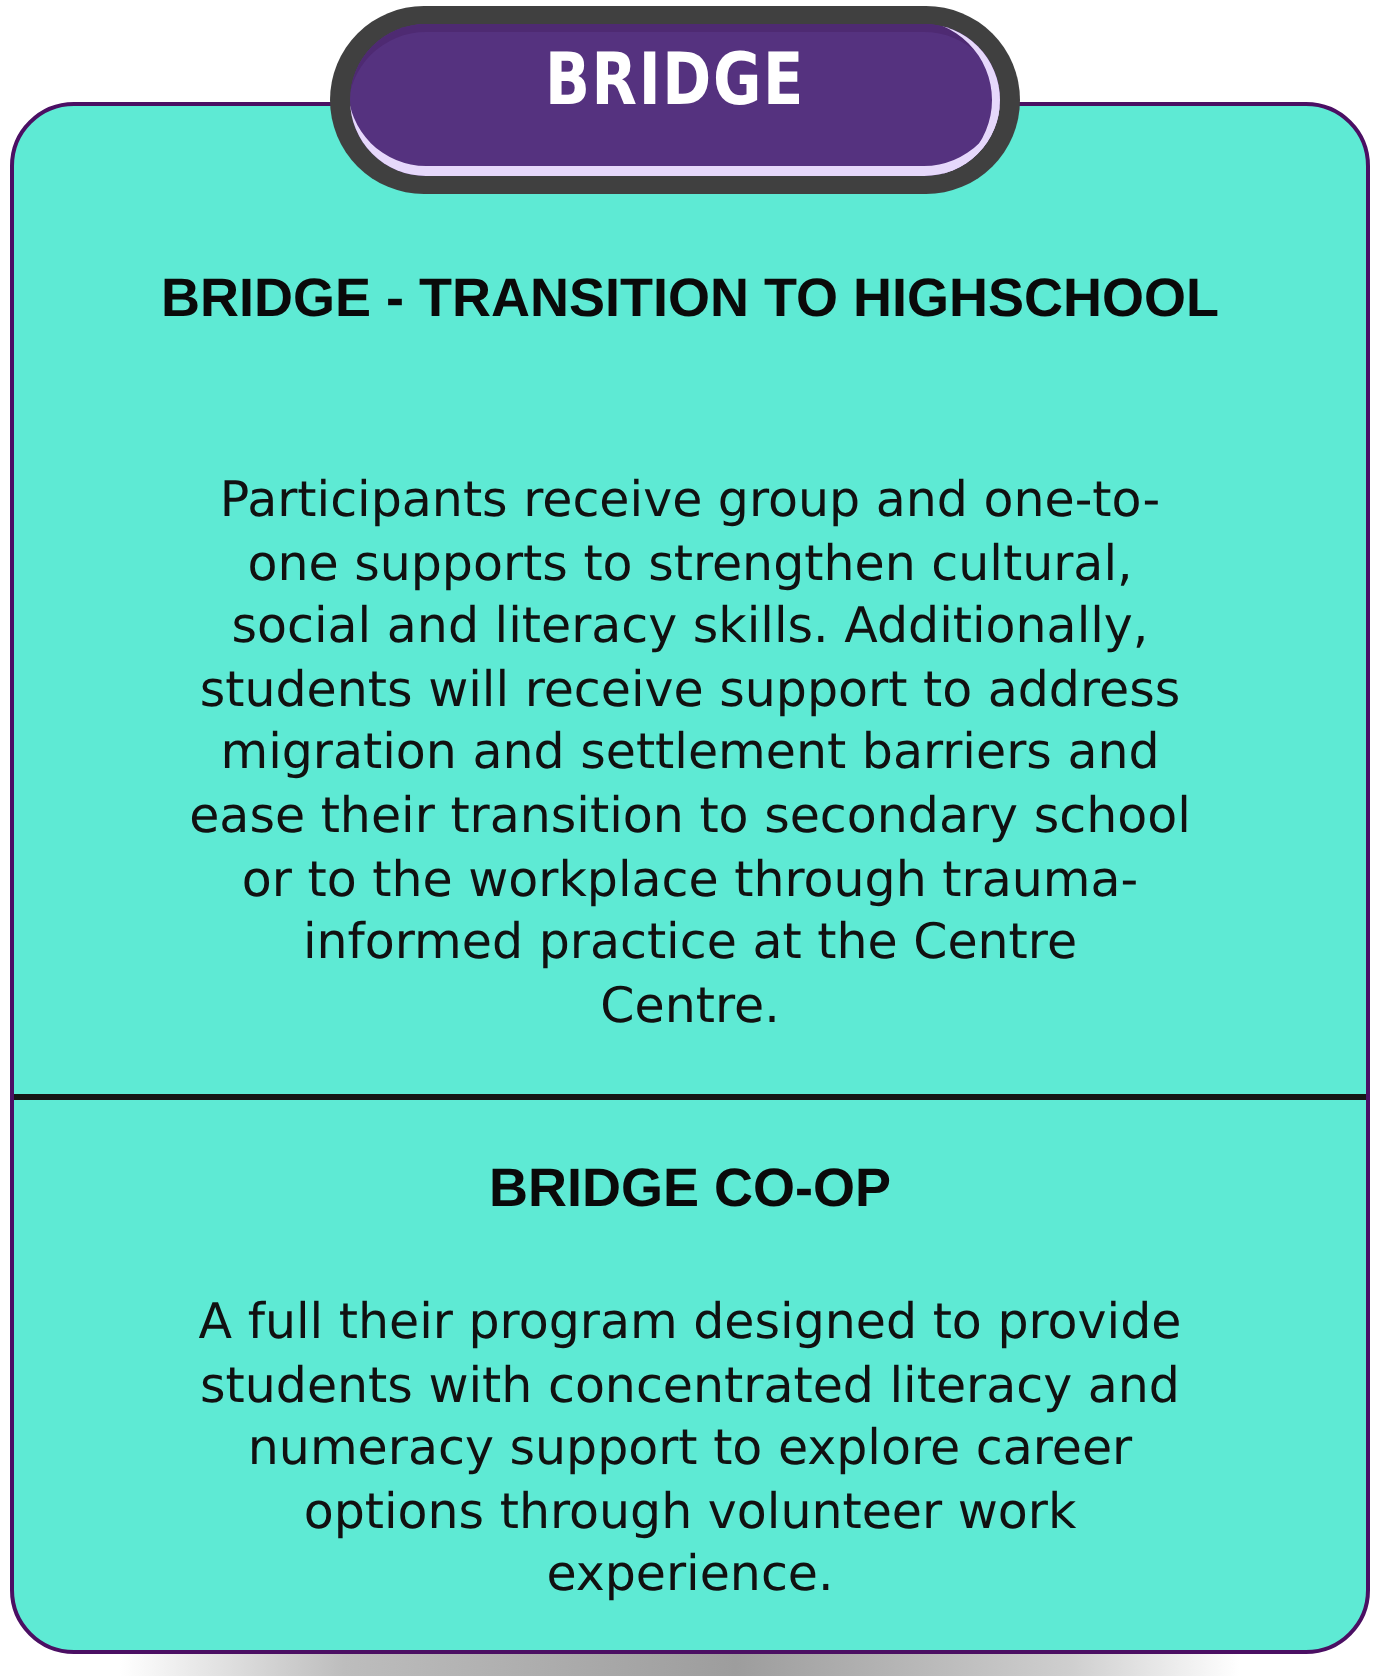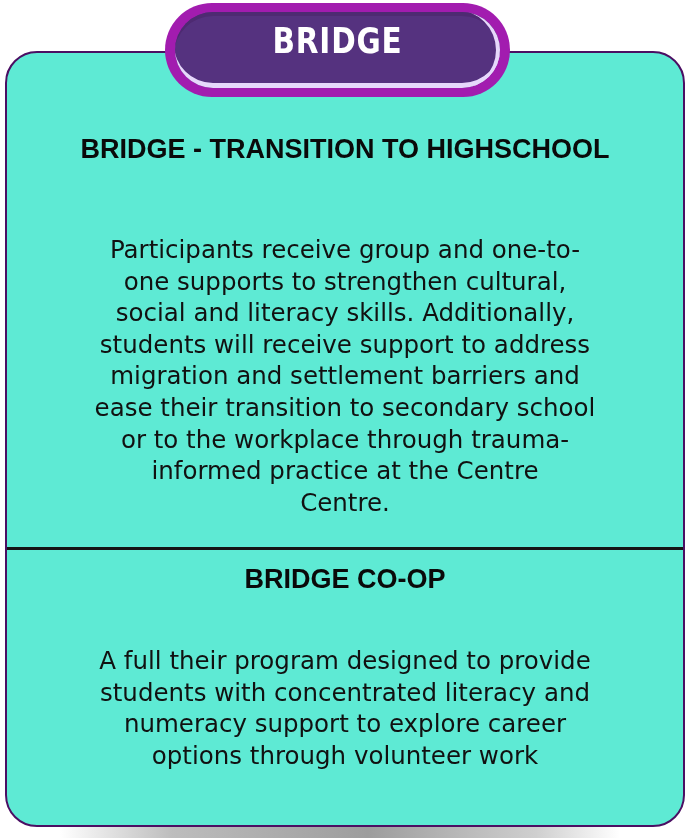--- a/index.html
+++ b/index.html
@@ -2,21 +2,21 @@
 <html><head>
 <meta charset="utf-8">
 <style>
   html, body { margin:0; padding:0; }
   body { width:694px; height:838px; background:#ffffff; position:relative; overflow:hidden; font-family:"DejaVu Sans", sans-serif; color:#0d0d0d; }
   .shadow { position:absolute; left:60px; top:826px; width:560px; height:12px;
     background:linear-gradient(to right, rgba(255,255,255,0) 0%, #bdbdbd 20%, #9d9d9d 55%, #cfcfcf 85%, rgba(255,255,255,0) 100%); }
   .card { position:absolute; left:5px; top:51px; width:680px; height:776px; box-sizing:border-box;
     border:2px solid #4b0f63; border-radius:32px; background:#5eead4; overflow:hidden; }
   .badge-outer { position:absolute; left:165px; top:3px; width:345px; height:94px; box-sizing:border-box;
-    border-radius:47px; background:#a21caf; z-index:3; }
+    border-radius:47px; background:#404040; z-index:3; }
   .badge-inner { position:absolute; left:10px; top:9px; right:10px; bottom:9px; border-radius:38px;
     background:#55327f; box-shadow: inset 0 -6px 0 -1px #e6d8fb, inset -6px 0 0 -2px #e6d8fb, inset 0 5px 0 -1px #4e2a72; }
   .badge-label { position:absolute; left:0; right:0; top:17px; text-align:center; color:#ffffff;
     font-family:"DejaVu Sans", sans-serif; font-weight:bold; font-size:36px; letter-spacing:1px;
     transform:scaleX(0.82); transform-origin:center; }
   .heading { position:absolute; left:0; right:0; text-align:center; font-family:"Liberation Sans", sans-serif; font-weight:bold; font-size:27px; color:#0a0a0a; }
   .body-text { position:absolute; left:0; right:0; text-align:center; font-family:"DejaVu Sans", sans-serif; font-size:24.5px; line-height:31.6px; color:#111; }
   .body-text span { display:block; white-space:nowrap; }
   .divider { position:absolute; left:0; right:0; top:494px; height:3px; background:#151515; }
 </style>
@@ -34,25 +34,26 @@
     <span>students will receive support to address</span>
     <span>migration and settlement barriers and</span>
     <span>ease their transition to secondary school</span>
     <span>or to the workplace through trauma-</span>
     <span>informed practice at the Centre</span>
     <span>Centre.</span>
   </div>
 
   <div class="divider"></div>
 
-  <div class="heading" style="top:511px;">BRIDGE CO-OP</div>
+  <div class="heading" style="top:526px;">BRIDGE CO-OP</div>
   <div class="body-text" style="top:592px;">
     <span>A full their program designed to provide</span>
     <span>students with concentrated literacy and</span>
     <span>numeracy support to explore career</span>
     <span>options through volunteer work</span>
+    <span>experience.</span>
   </div>
 </div>
 
 <div class="badge-outer">
   <div class="badge-inner"></div>
   <div class="badge-label">BRIDGE</div>
 </div>
 
 </body></html>

